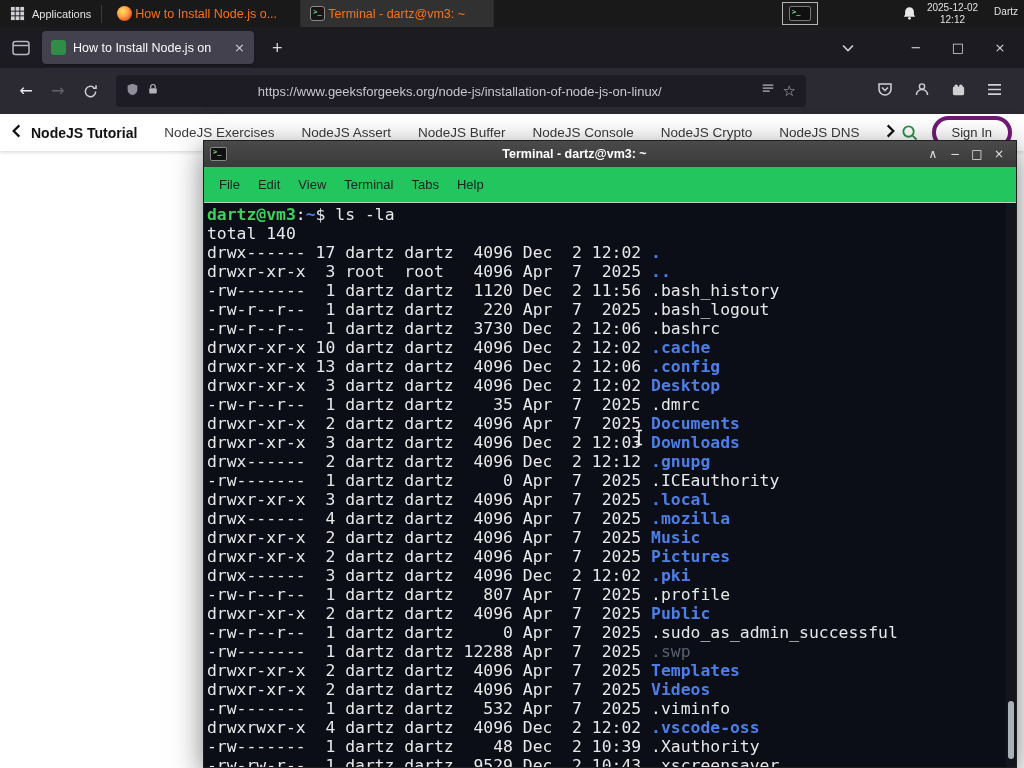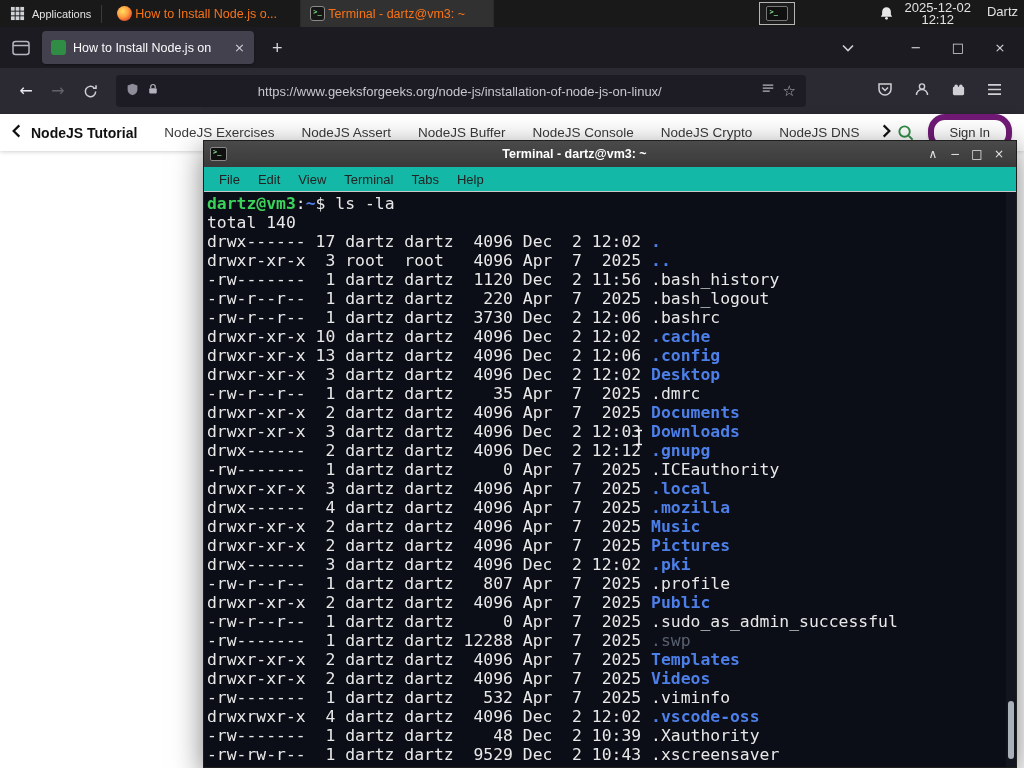--- a/index.html
+++ b/index.html
@@ -17,22 +17,22 @@
   .tb-ic{flex:0 0 auto;width:15px;height:15px;border-radius:50%;}
   .ic-firefox{background:radial-gradient(circle at 38% 35%,#ffe066 0%,#ff9a3c 45%,#e4572e 72%,#a3366b 100%);}
   .ic-codium{background:radial-gradient(circle at 40% 35%,#7fd0f7,#2b9fd8 70%);}
   .ic-terminal{border-radius:3px;background:#161616;border:1px solid #8a8a8a;position:relative;}
   .ic-terminal::after{content:">_";position:absolute;left:2px;top:1px;font:bold 7px "DejaVu Sans Mono",monospace;color:#7ce086;}
   .panel-spacer{flex:1;}
   .tray-box{width:36px;height:23px;border:1px solid #b5b5b5;background:#1d1d1d;display:flex;align-items:center;justify-content:center;}
   .tray-term{width:22px;height:15px;background:#101010;border:1px solid #777;border-radius:2px;position:relative;}
   .tray-term::after{content:">_";position:absolute;left:2px;top:1px;font:bold 7px "DejaVu Sans Mono",monospace;color:#8fe89a;}
   .bell-wrap{margin-left:84px;display:flex;align-items:center;}
-  .clock{font-size:13px;line-height:12px;text-align:center;margin-left:10px;}
-  .panel-user{font-size:13px;margin:0 2px 4px 16px;white-space:nowrap;}
+  .clock{font-size:10px;line-height:12px;text-align:center;margin-left:10px;}
+  .panel-user{font-size:10px;margin:0 2px 4px 16px;white-space:nowrap;}
 
   
   .browser{position:absolute;top:27px;left:0;width:1024px;height:741px;display:flex;flex-direction:column;background:#fff;z-index:10;}
   .tabbar{height:41px;background:#1c1b22;display:flex;align-items:center;padding:0 8px;flex:0 0 auto;}
   .ffview{margin:0 12px 0 4px;display:flex;}
   .tab{width:212px;height:33px;background:#42414d;border-radius:4px;display:flex;align-items:center;padding:0 9px;gap:7px;color:#fbfbfe;margin-right:8px;box-shadow:0 1px 2px rgba(0,0,0,.35);}
   .favicon{width:15px;height:15px;border-radius:3px;background:#2f8d46;flex:0 0 auto;}
   .tab-title{font-size:12.5px;white-space:nowrap;overflow:hidden;flex:1;}
   .tab-close{font-size:13px;color:#cfced5;padding-left:2px;font-family:"DejaVu Sans",sans-serif;}
   .newtab{font-size:18px;color:#d6d5db;padding:0 10px;line-height:1;}
@@ -48,32 +48,32 @@
   .url-text{flex:1;font-size:13px;color:#c7c6cf;white-space:nowrap;overflow:hidden;}
   .url-star{font-size:15px;color:#b3b2bd;font-family:"DejaVu Sans",sans-serif;line-height:1;}
   .nav-spacer{flex:1;}
   .nav-right{display:flex;align-items:center;gap:21px;padding-right:12px;}
 
   .gfgnav{height:37px;background:#fff;display:flex;align-items:center;padding:0 12px;box-shadow:0 1px 4px rgba(0,0,0,.18);flex:0 0 auto;position:relative;z-index:5;}
   .gfg-items{flex:1;display:flex;gap:27px;align-items:center;overflow:hidden;white-space:nowrap;margin:0 10px;}
   .gfg-item{font-size:13.5px;color:#3b3b3b;flex:0 0 auto;}
   .gfg-item.first{font-weight:bold;color:#111;font-size:14px;}
   .gfg-search{margin:0 14px 0 6px;display:flex;}
-  .signin{border:6px solid #701a75;border-radius:17px;padding:5px 16px;font-size:13px;color:#333;box-shadow:0 1px 3px rgba(0,0,0,.12);background:#fff;white-space:nowrap;}
+  .signin{border:4px solid #701a75;border-radius:17px;padding:5px 16px;font-size:13px;color:#333;box-shadow:0 1px 3px rgba(0,0,0,.12);background:#fff;white-space:nowrap;}
   .page{flex:1;background:#fff;}
 
   
   .terminal{position:absolute;left:203px;top:140px;width:814px;height:628px;z-index:20;display:flex;flex-direction:column;border:1px solid #1f1f1f;box-shadow:0 8px 28px rgba(0,0,0,.5);}
   .t-titlebar{height:26px;background:linear-gradient(#4a4a4a,#3a3a3a);display:flex;align-items:center;padding:0 6px;color:#fff;flex:0 0 auto;}
   .t-app-icon{width:17px;height:14px;background:#101010;border:1px solid #888;border-radius:2px;position:relative;flex:0 0 auto;}
   .t-app-icon::after{content:">_";position:absolute;left:2px;top:0px;font:bold 7px "DejaVu Sans Mono",monospace;color:#8fe89a;}
   .t-title{flex:1;text-align:center;font-size:12.5px;font-weight:bold;white-space:nowrap;overflow:hidden;}
   .t-btns{display:flex;flex:0 0 auto;}
   .t-btn{width:22px;text-align:center;font-size:12px;color:#e3e3e3;font-family:"DejaVu Sans",sans-serif;}
-  .t-menubar{height:25px;background:#14b8a6;border-bottom:1px solid #c9c9c9;display:flex;align-items:center;padding:4px 6px;flex:0 0 auto;}
+  .t-menubar{height:36px;background:#22c55e;border-bottom:1px solid #c9c9c9;display:flex;align-items:center;padding:4px 6px;flex:0 0 auto;}
   .t-menu-item{font-size:13px;color:#222;padding:0 9px;}
   .t-body{flex:1;background:var(--t-bg,#0b0e17);position:relative;overflow:hidden;}
   .t-out{margin:0;padding:2px 0 0 3px;font-family:"DejaVu Sans Mono",monospace;font-size:16.4px;line-height:19px;color:var(--t-fg,#e8e8e8);white-space:pre;}
   .t-line{white-space:pre;}
   .t-green{color:var(--t-green,#3bd35a);font-weight:bold;}
   .t-blue{color:var(--t-blue,#4d7fe8);}
   .t-bold{font-weight:bold;}
   .t-muted{color:var(--t-muted,#596070);}
   .t-scroll{position:absolute;top:0;right:0;width:10px;height:100%;background:rgba(255,255,255,0.03);}
   .t-thumb{position:absolute;right:2px;bottom:8px;width:6px;height:58px;background:#aab0b8;border-radius:3px;}

